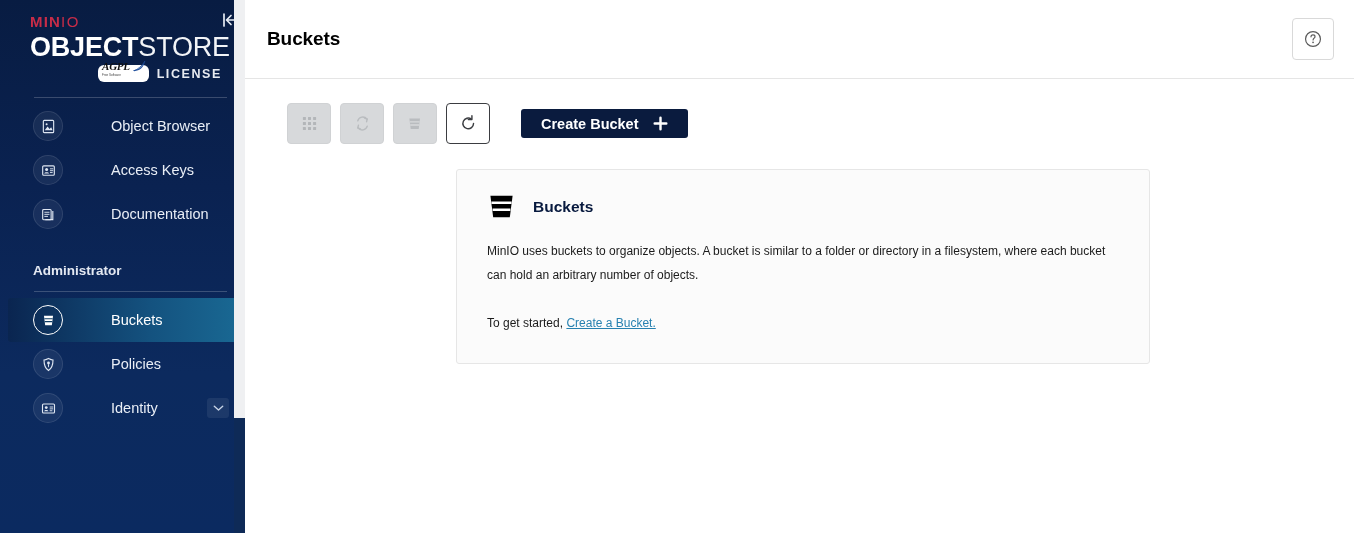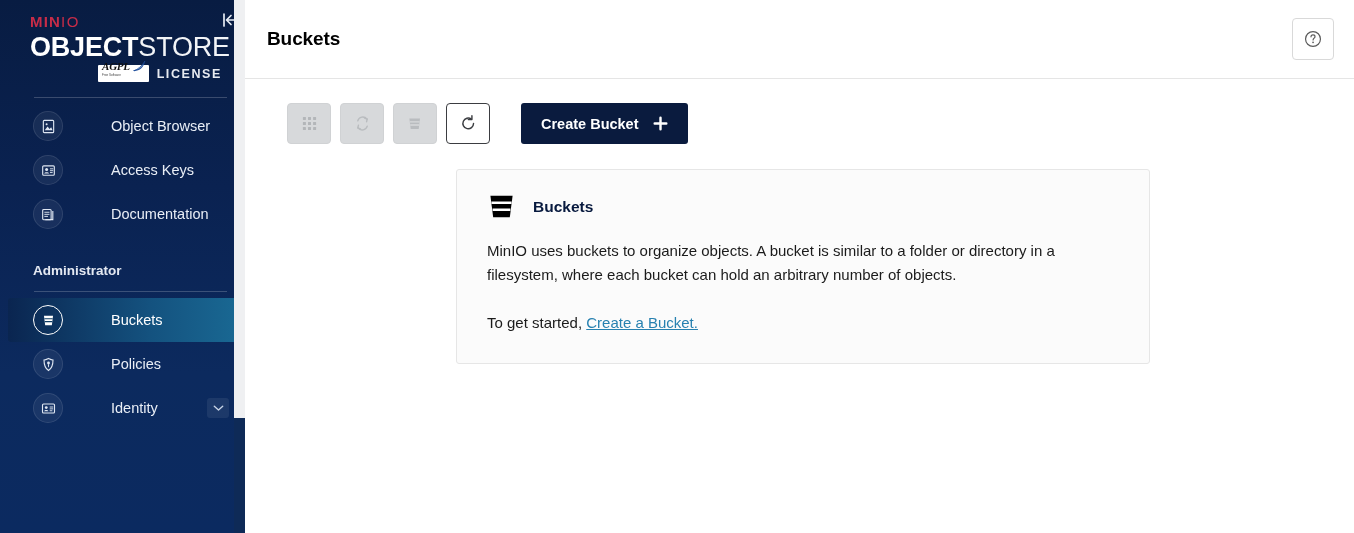--- a/index.html
+++ b/index.html
@@ -76,21 +76,21 @@
     display: flex;
     align-items: center;
     justify-content: flex-end;
     width: 192px;
     gap: 8px;
   }
   .agpl-badge {
     display: inline-flex;
     align-items: center;
     background: #ffffff;
-    border-radius: 1px;
+    border-radius: 6px;
     padding: 1px 3px 16px 4px;
     height: 15px;
     box-sizing: border-box;
   }
   .agpl-badge .agpl-text {
     font-family: "Liberation Serif", serif;
     font-style: italic;
     font-weight: 700;
     font-size: 11px;
     line-height: 11px;
@@ -281,21 +281,21 @@
     background: #d7d9db;
     border-color: #d0d2d4;
     cursor: default;
   }
   .tb-btn.enabled {
     background: #ffffff;
     border: 1px solid #3b3d41;
     cursor: pointer;
   }
   .create-btn {
-    height: 41px;
+    height: 29px;
     background: #0a1b3e;
     color: #ffffff;
     border: none;
     border-radius: 3px;
     padding: 0 20px;
     display: inline-flex;
     align-items: center;
     gap: 14px;
     font-family: "Liberation Sans", sans-serif;
     font-size: 14.5px;
@@ -318,21 +318,21 @@
     align-items: center;
     gap: 17px;
     margin-bottom: 18px;
   }
   .card-title {
     font-size: 15.5px;
     font-weight: 700;
     color: #07193e;
   }
   .card-body {
-    font-size: 15px;
+    font-size: 12px;
     line-height: 24px;
     color: #1b1b1b;
     max-width: 630px;
   }
   .card-body p { margin: 0; }
   .card-body p.spaced { margin-top: 24px; }
   .card-link {
     color: #2781b0;
     text-decoration: underline;
     cursor: pointer;

